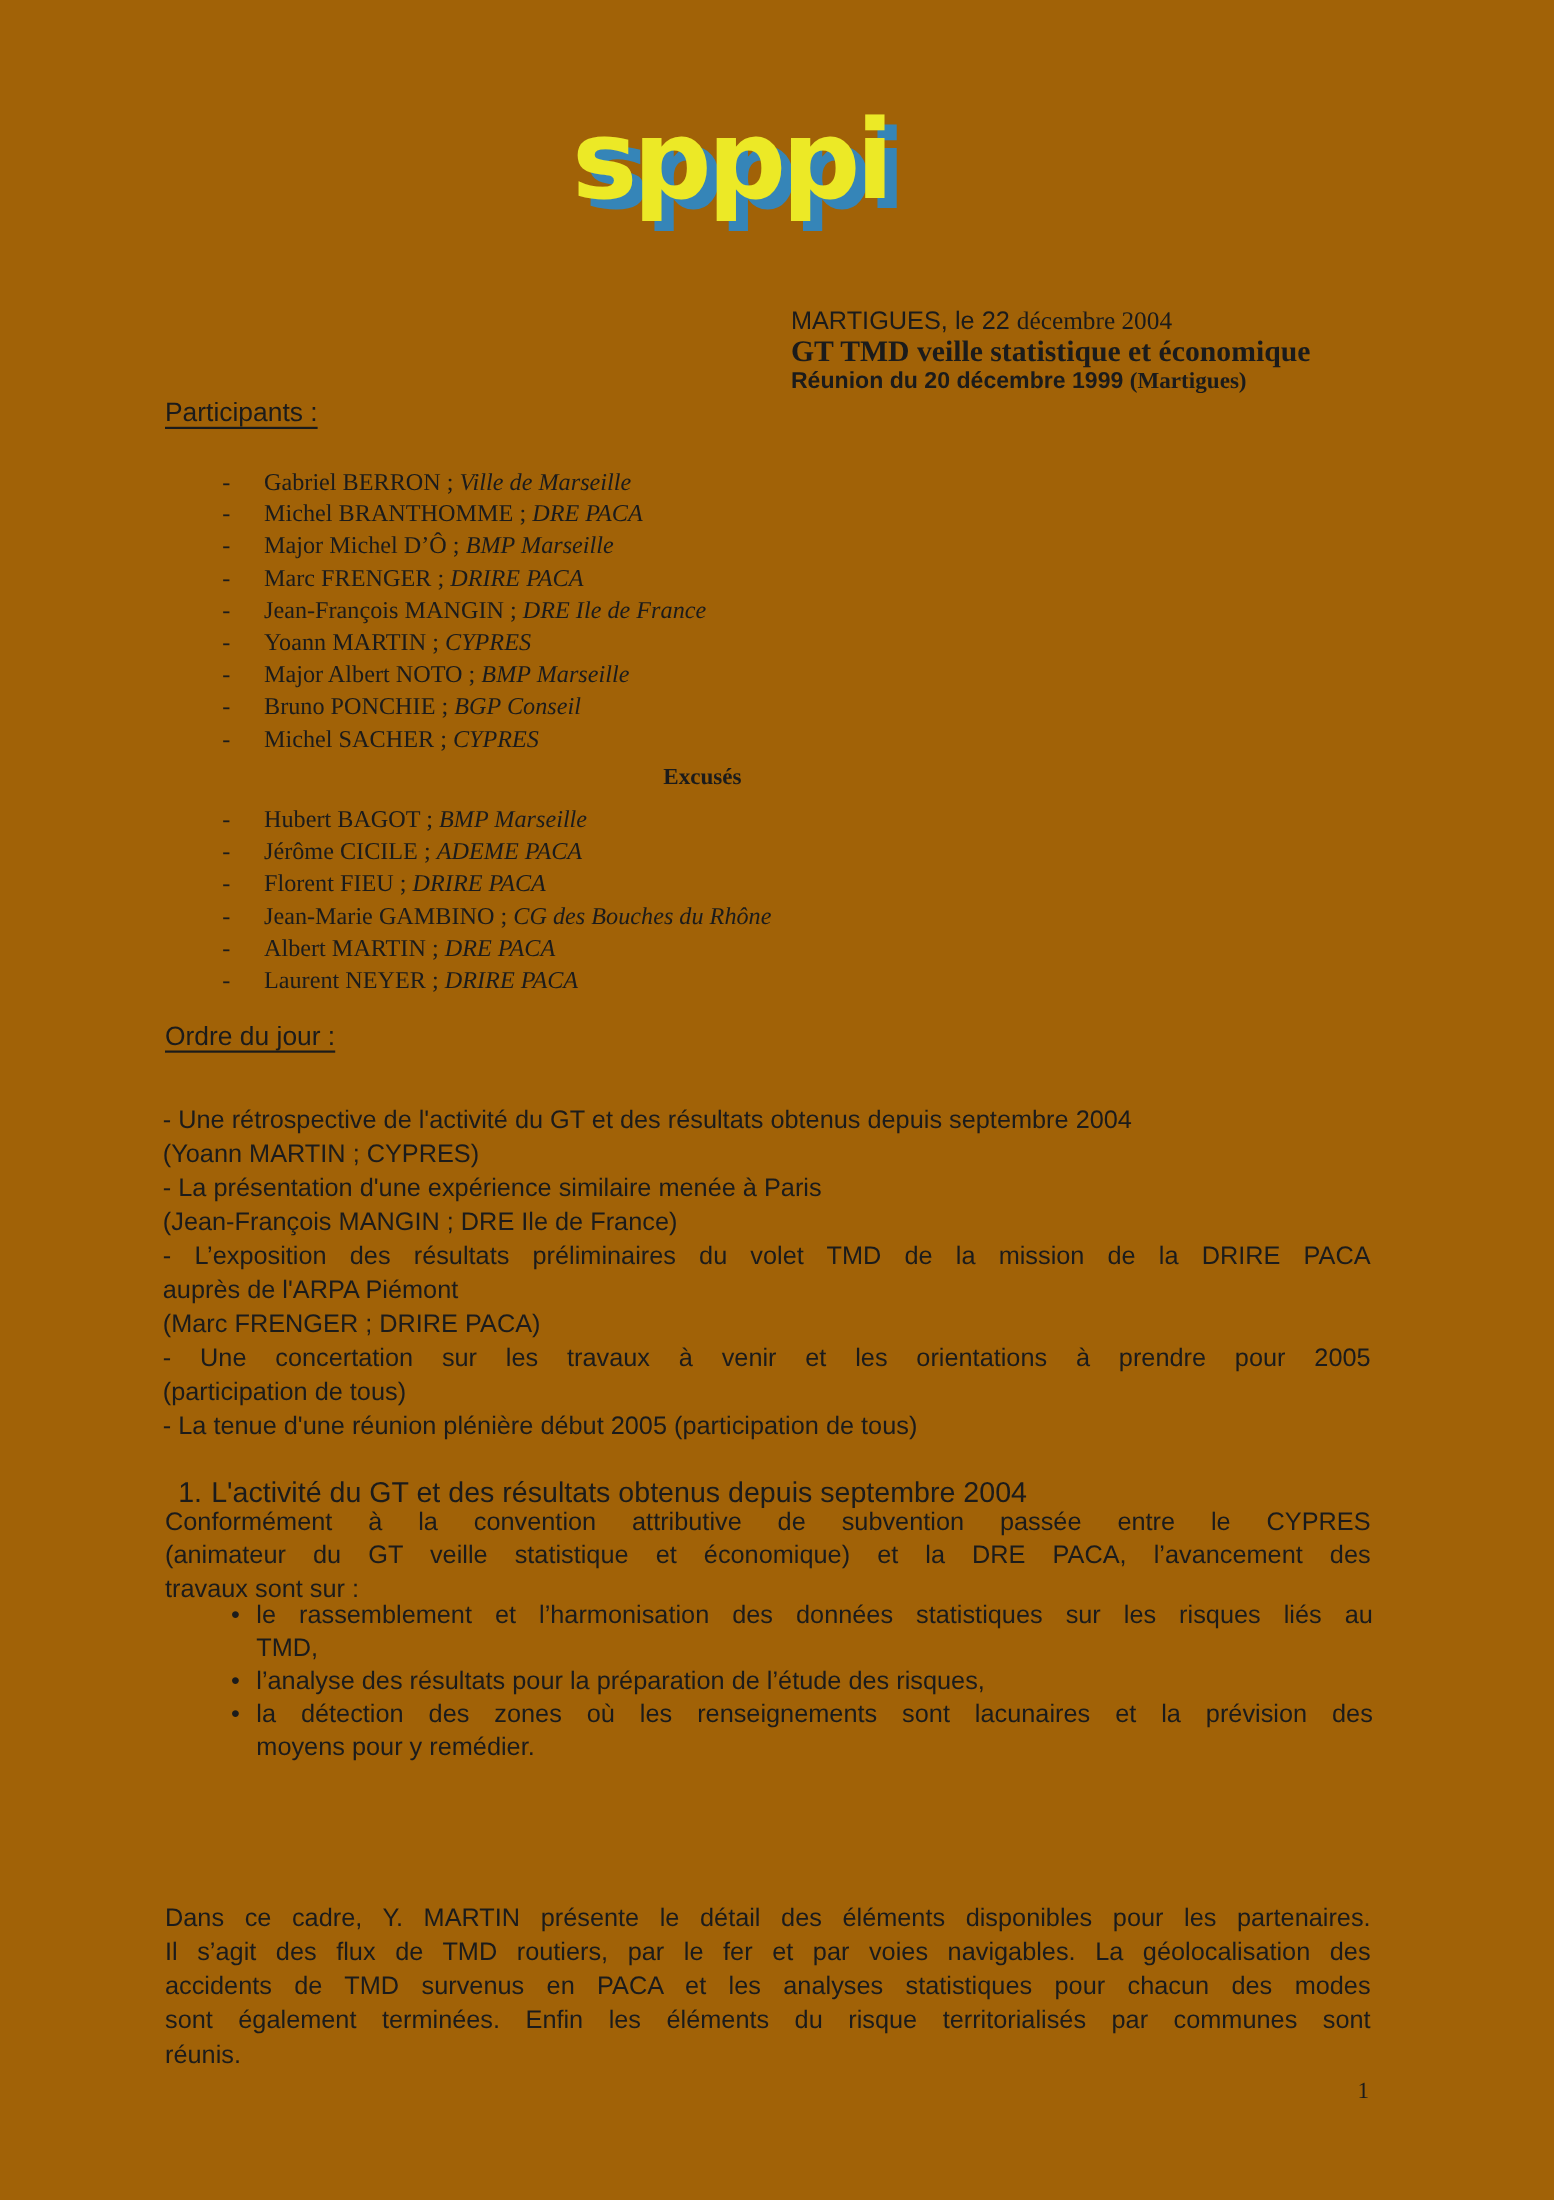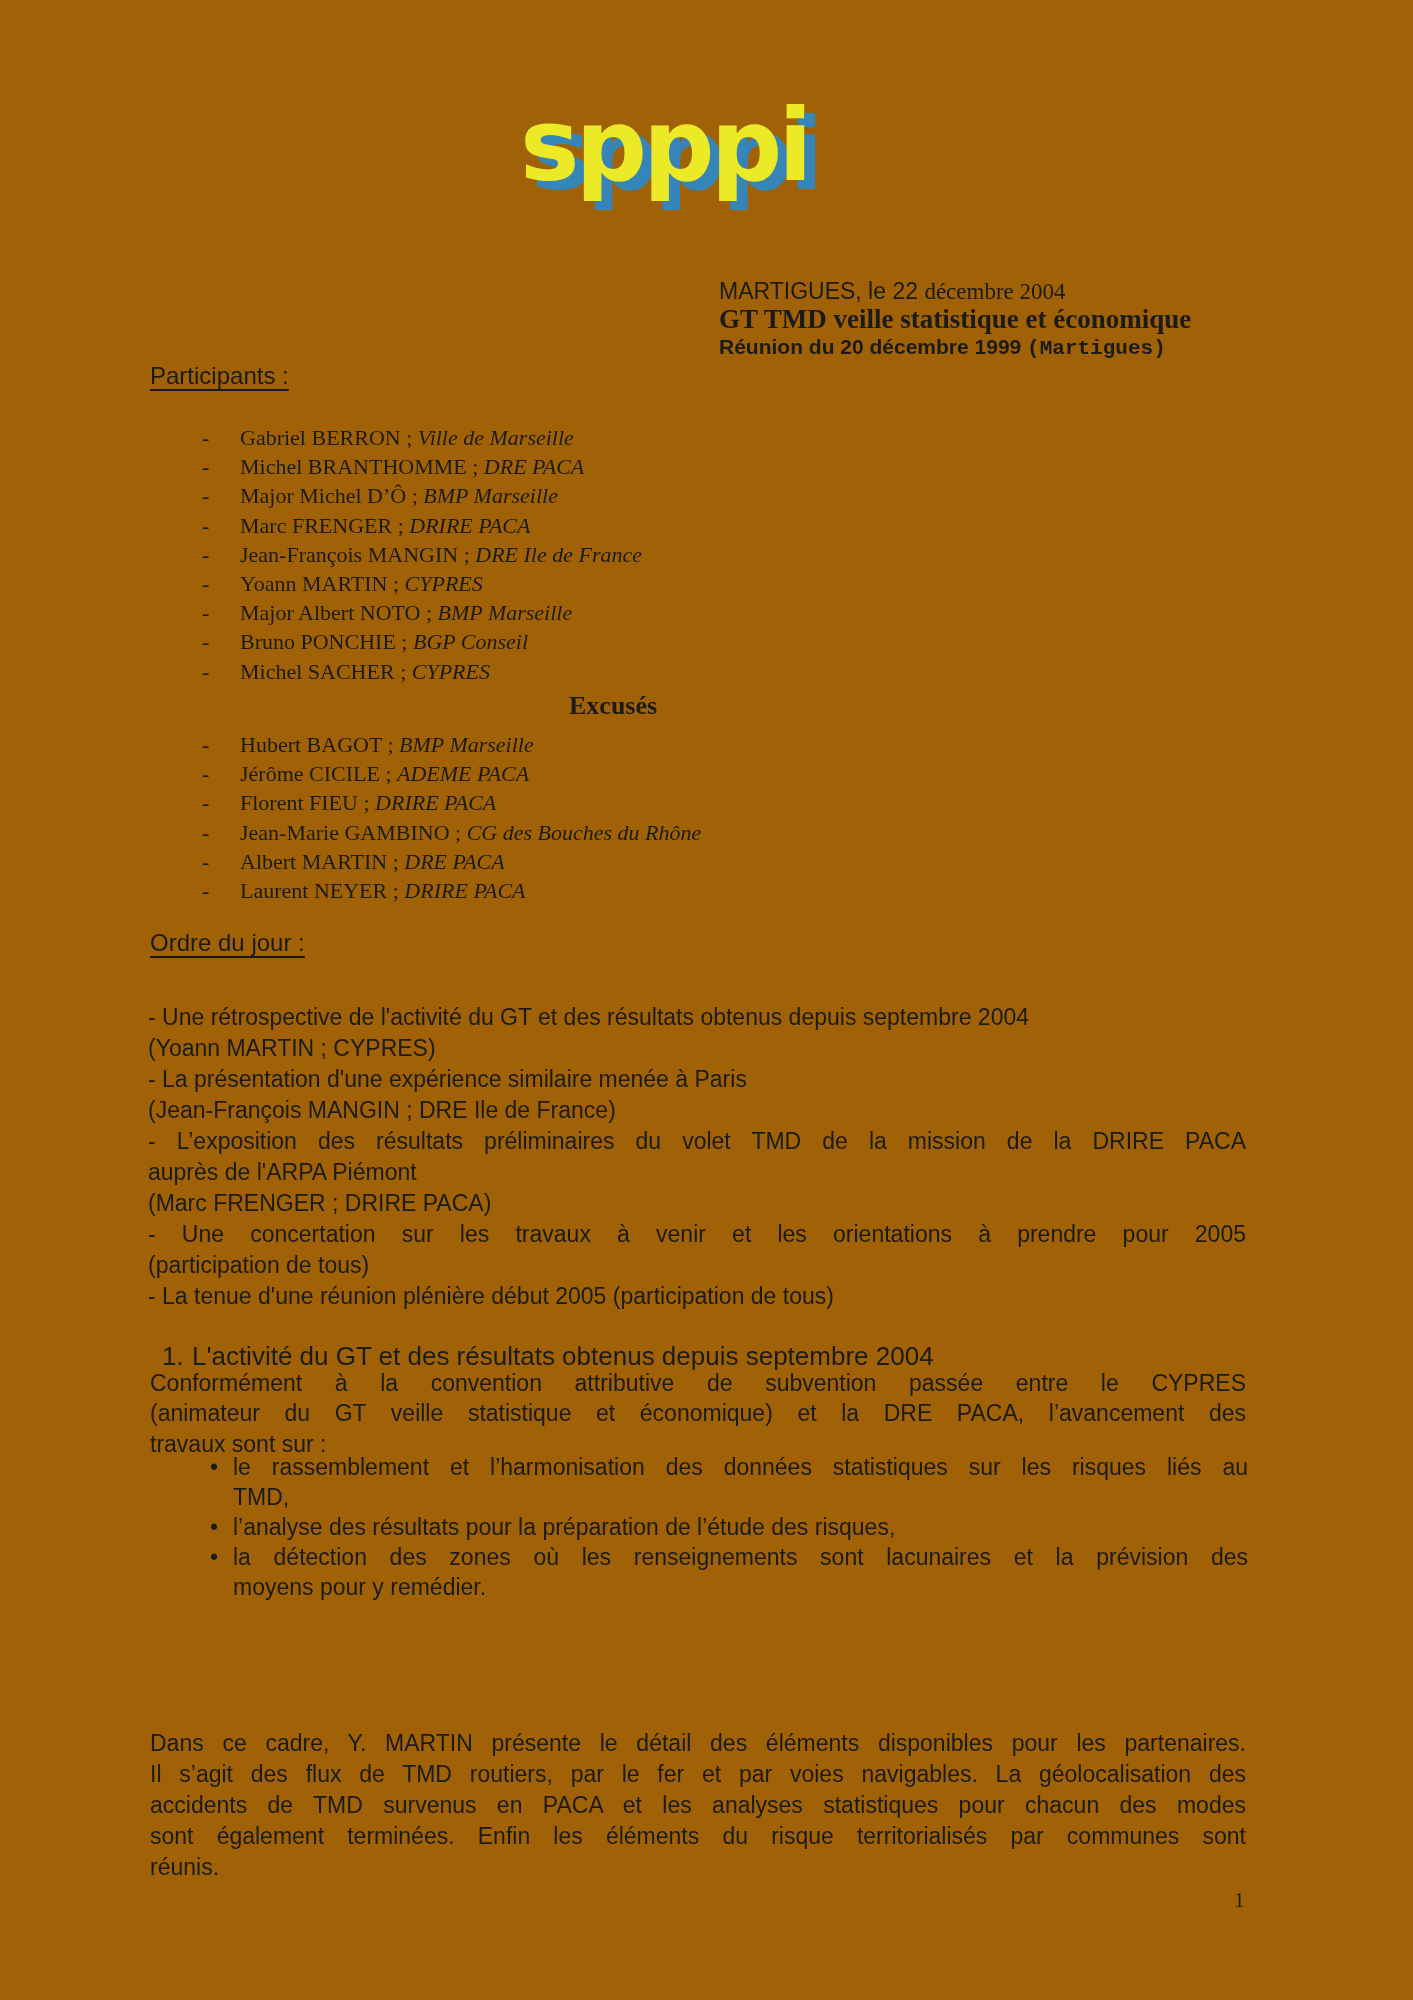--- a/index.html
+++ b/index.html
@@ -24,42 +24,42 @@
   }
   
   .header{position:absolute;left:719px;top:279px;}
   .date-line{font-size:23px;line-height:24px;white-space:nowrap;}
   .date-line .serif{font-family:"Liberation Serif", serif;}
   .doc-title{
     font-family:"Liberation Serif", serif;
     font-weight:bold;font-size:27px;line-height:30px;white-space:nowrap;
   }
   .doc-subtitle{font-weight:bold;font-size:21px;line-height:25px;white-space:nowrap;}
-  .doc-subtitle .serif{font-family:Liberation Mono, monospace;margin-top:38px;}
+  .doc-subtitle .serif{font-family:Liberation Serif, serif;margin-top:38px;}
   
   .uheading{
     position:absolute;left:150px;
     font-size:24px;line-height:30px;
     text-decoration:underline;
     text-underline-offset:5px;
     white-space:nowrap;
   }
   .participants-heading{top:361px;}
   .agenda-heading{top:928px;}
   
   .nlist{position:absolute;left:202px;font-family:"Liberation Serif", serif;font-size:22px;}
   .participants-list{top:423px;}
   .excused-list{top:730px;}
   .nlist .li{display:flex;line-height:29.2px;white-space:nowrap;}
   .nlist .dash{width:38px;flex:none;}
   .nlist i{font-style:italic;}
   .excused-heading{
-    position:absolute;left:569px;top:694px;
+    position:absolute;left:603px;top:694px;
     font-family:"Liberation Serif", serif;
-    font-weight:bold;font-size:26px;line-height:24px;
+    font-weight:bold;font-size:21px;line-height:24px;
   }
   
   .agenda{position:absolute;left:148px;top:1002px;width:1098px;font-size:23px;}
   .agenda .ln{line-height:31px;}
   .j{text-align:justify;text-align-last:justify;-moz-text-align-last:justify;}
   .section-heading{
     position:absolute;left:162px;top:1340px;
     font-size:26px;line-height:32px;white-space:nowrap;
   }
   .section-heading .num{display:inline-block;width:30px;}

